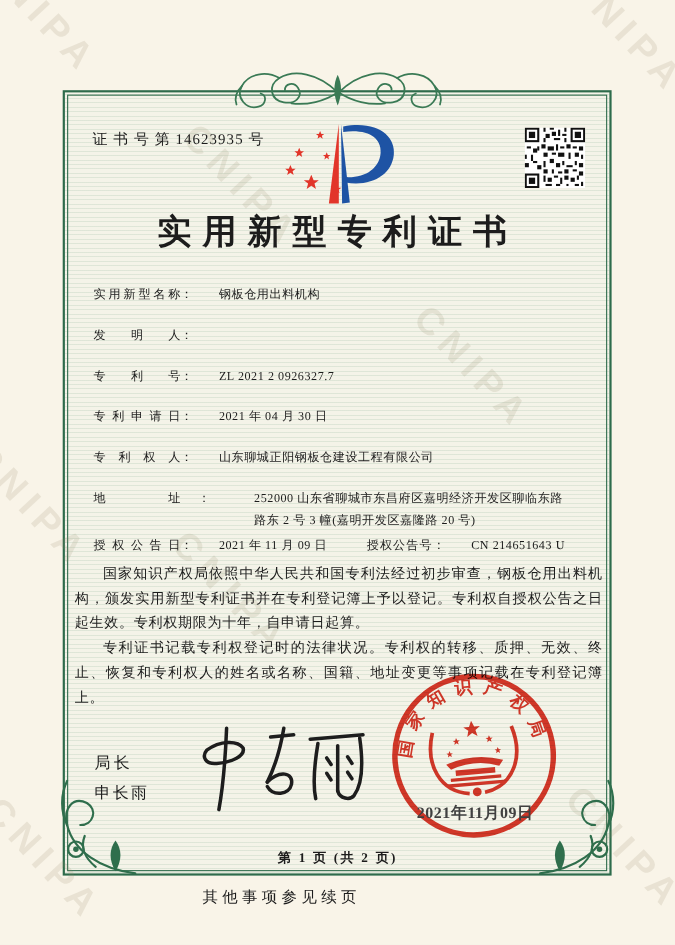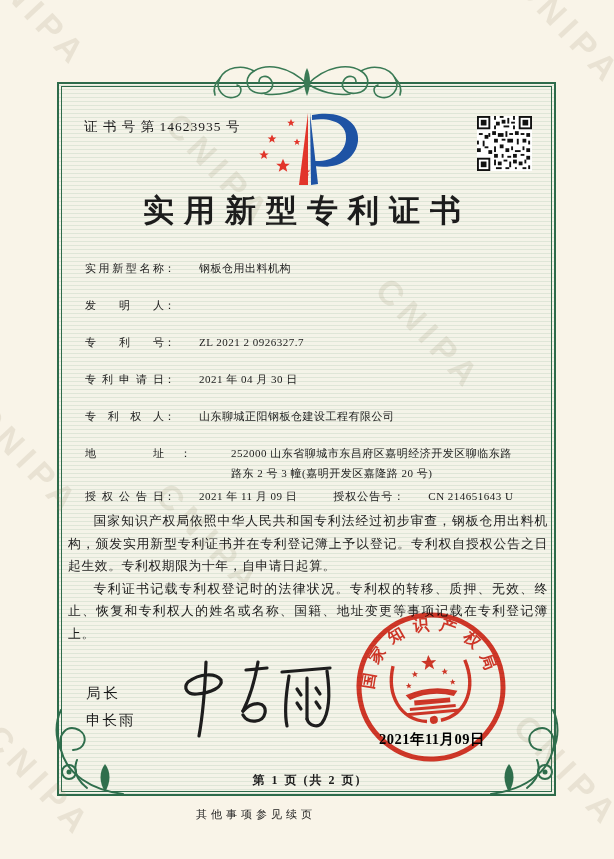--- a/index.html
+++ b/index.html
@@ -69,31 +69,31 @@
   .sig-title{position:absolute;z-index:5;left:86px;top:684px;font-size:14.5px;letter-spacing:3px;}
   .sig-name{position:absolute;z-index:5;left:86px;top:711px;font-size:14.5px;letter-spacing:2px;}
   .sig-script{position:absolute;z-index:5;left:170px;top:652px;}
   
   .seal{
     position:absolute;z-index:6;left:350px;top:606px;
     mix-blend-mode:multiply;opacity:0.92;transform:rotate(-5deg);
   }
   .seal-date{
     position:absolute;z-index:7;left:352px;top:730px;width:160px;
-    text-align:center;color:#000000;font-size:14.5px;font-weight:700;
+    text-align:center;color:#404040;font-size:14.5px;font-weight:700;
     letter-spacing:0.5px;
   }
   
   .page-info{
     position:absolute;z-index:5;left:0;top:772px;width:614px;
     text-align:center;font-size:12px;letter-spacing:2px;font-weight:bold;
   }
   .cont-note{
     position:absolute;z-index:5;left:0;top:807px;width:512px;
-    text-align:center;font-size:11px;letter-spacing:4px;
+    text-align:center;font-size:14px;letter-spacing:4px;
   }
 </style>
 </head>
 <body>
 
 <div class="page">
 
   <div class="wm" style="left:-34px;top:-8px;">CNIPA</div>
   <div class="wm" style="left:500px;top:10px;">CNIPA</div>
   <div class="wm" style="left:150px;top:150px;">CNIPA</div>

